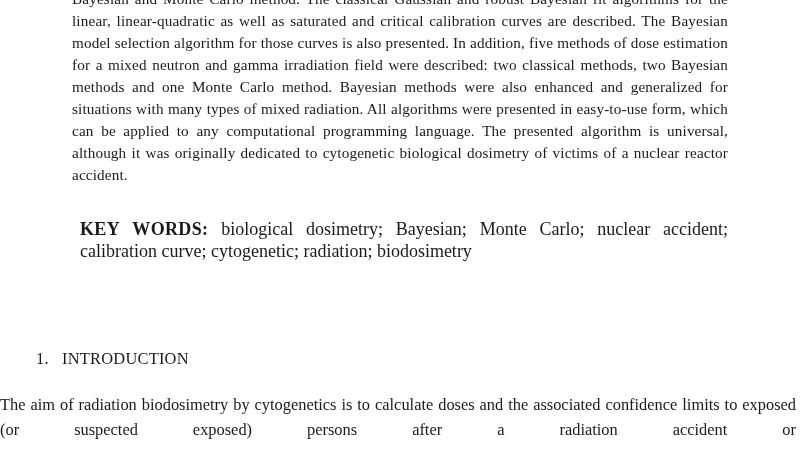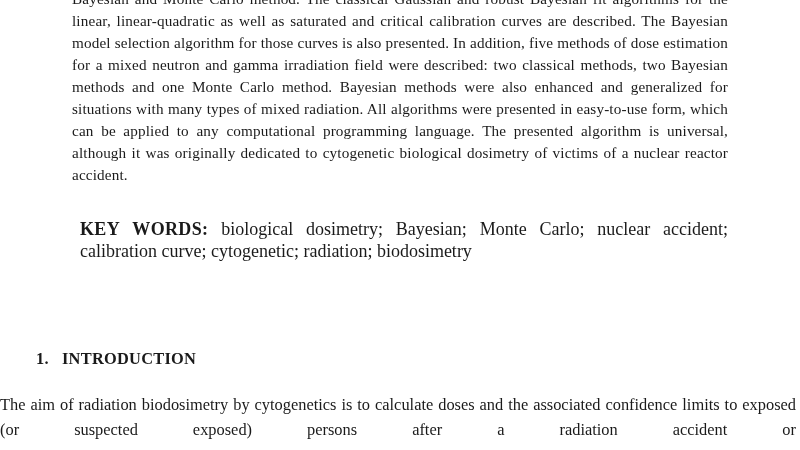--- a/index.html
+++ b/index.html
@@ -57,21 +57,21 @@
     font-weight: bold;
     letter-spacing: 0.02em;
   }
 
   
   .section-heading {
     position: absolute;
     left: 36px;
     top: 349px;
     font-size: 16.4px;
-    font-weight: bold;
+    font-weight: normal;
     letter-spacing: 0.015em;
     white-space: nowrap;
   }
   .section-heading .sec-num {
     display: inline-block;
     min-width: 26px;
   }
 
   
   .body-block {

